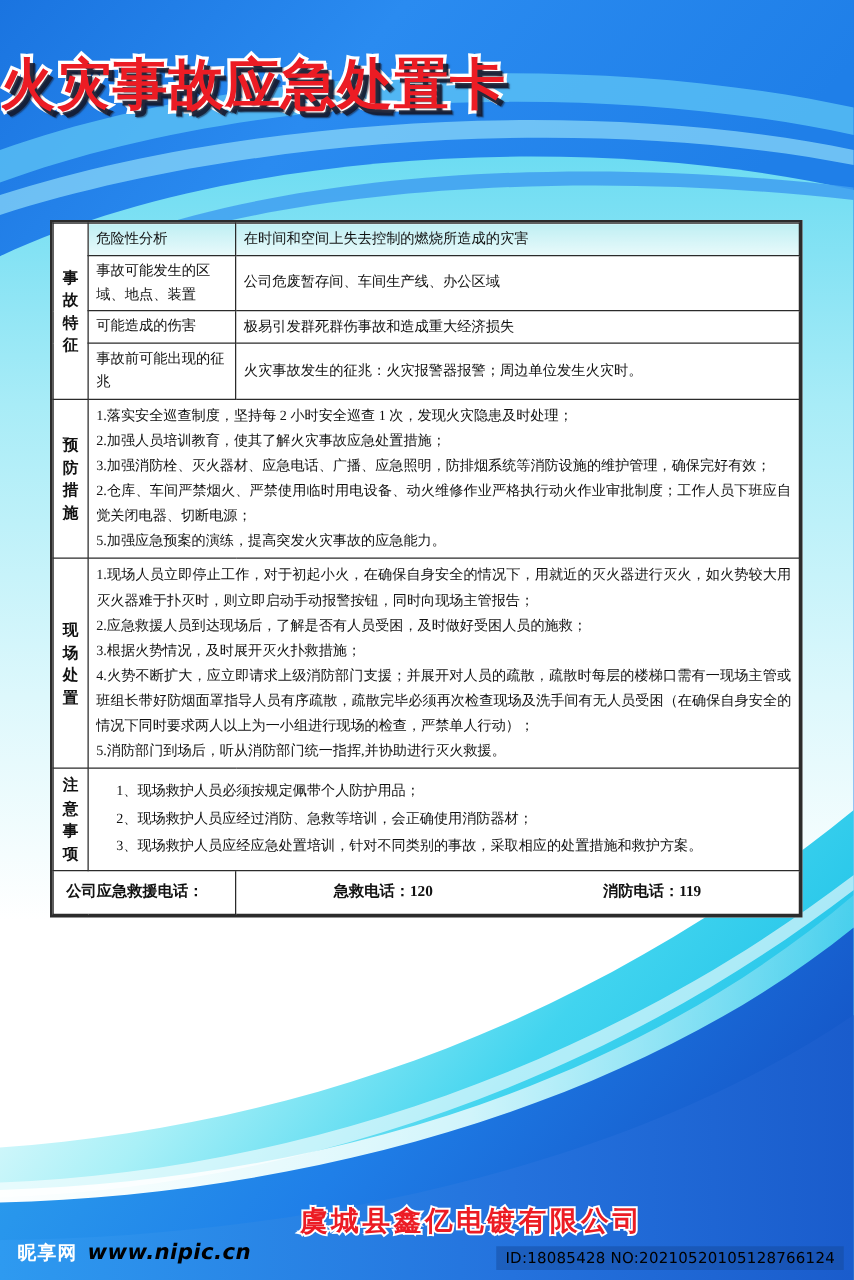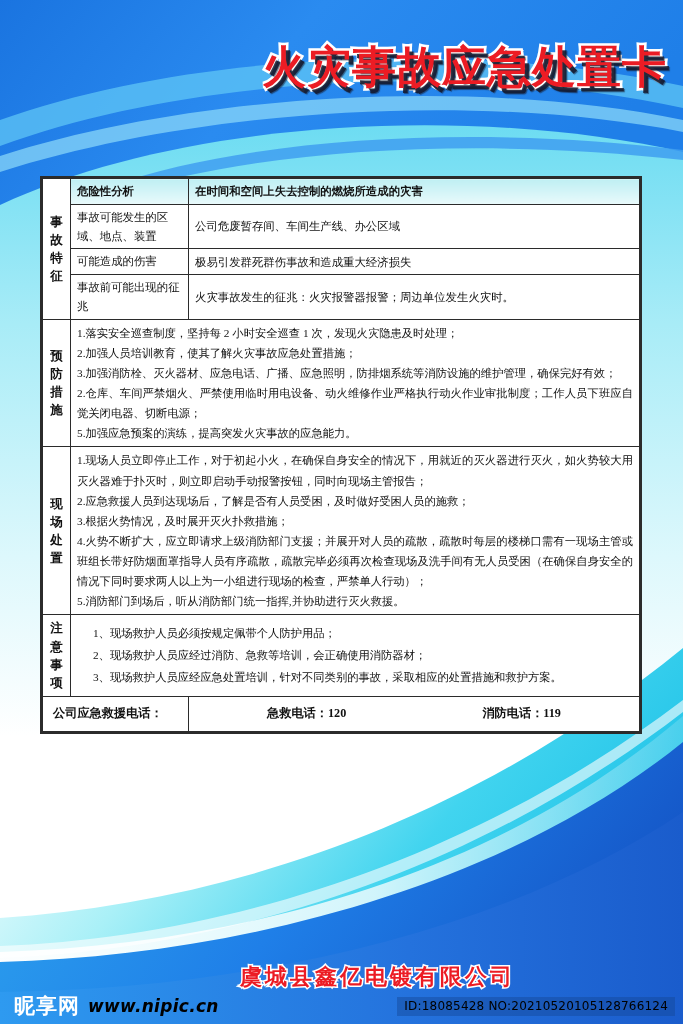--- a/index.html
+++ b/index.html
@@ -10,21 +10,21 @@
     position:relative;
   }
 
   
   #bg{position:absolute;inset:0;overflow:hidden;}
   #bg svg{position:absolute;top:0;left:0;}
 
   
   #title-wrap{
     position:absolute;top:38px;left:0;width:667px;
-    text-align:right;z-index:20;
+    text-align:left;z-index:20;
   }
   #title{
     display:inline-block;
     font-family:"DejaVu Sans","Liberation Sans",sans-serif;
     font-weight:bold;
     font-size:44px;
     letter-spacing:1px;
     color:#ec1c24;
     -webkit-text-stroke:5px #ffffff;
     paint-order:stroke fill;
@@ -76,21 +76,20 @@
 
   td.keycol{
     width:118px;
     font-size:11.4px;
     line-height:1.65;
     padding:5px 7px;
   }
   td.valcol{font-size:11.4px;padding:5px 9px;}
   #card .gradtop{
     background:linear-gradient(to bottom,#bfeff3 0%,#e9fafb 100%);
-    font-weight:bold;
   }
 
   td.body{
     font-size:11.3px;
     line-height:1.78;
     padding:5px 8px 6px 8px;
     text-align:justify;
   }
   td.body p{margin:0;}
   td.body.notes{line-height:1.95;padding:7px 8px 8px 10px;}
@@ -133,21 +132,21 @@
     letter-spacing:.2px;
     padding:2px 7px 3px 7px;
     white-space:nowrap;
   }
   #nipic{
     position:absolute;left:14px;top:992px;z-index:26;
     display:flex;align-items:center;gap:8px;
   }
   #nipic .zh{
     font-family:"DejaVu Sans","Liberation Sans",sans-serif;
-    font-weight:bold;font-size:21px;color:#ffffff;letter-spacing:1px;
+    font-weight:bold;font-size:15px;color:#ffffff;letter-spacing:1px;
   }
   #nipic .url{
     font-family:"DejaVu Sans","Liberation Sans",sans-serif;
     font-weight:bold;font-style:italic;font-size:17px;color:#000000;letter-spacing:.3px;
   }
 </style>
 </head>
 <body>
 
 <div id="bg">

